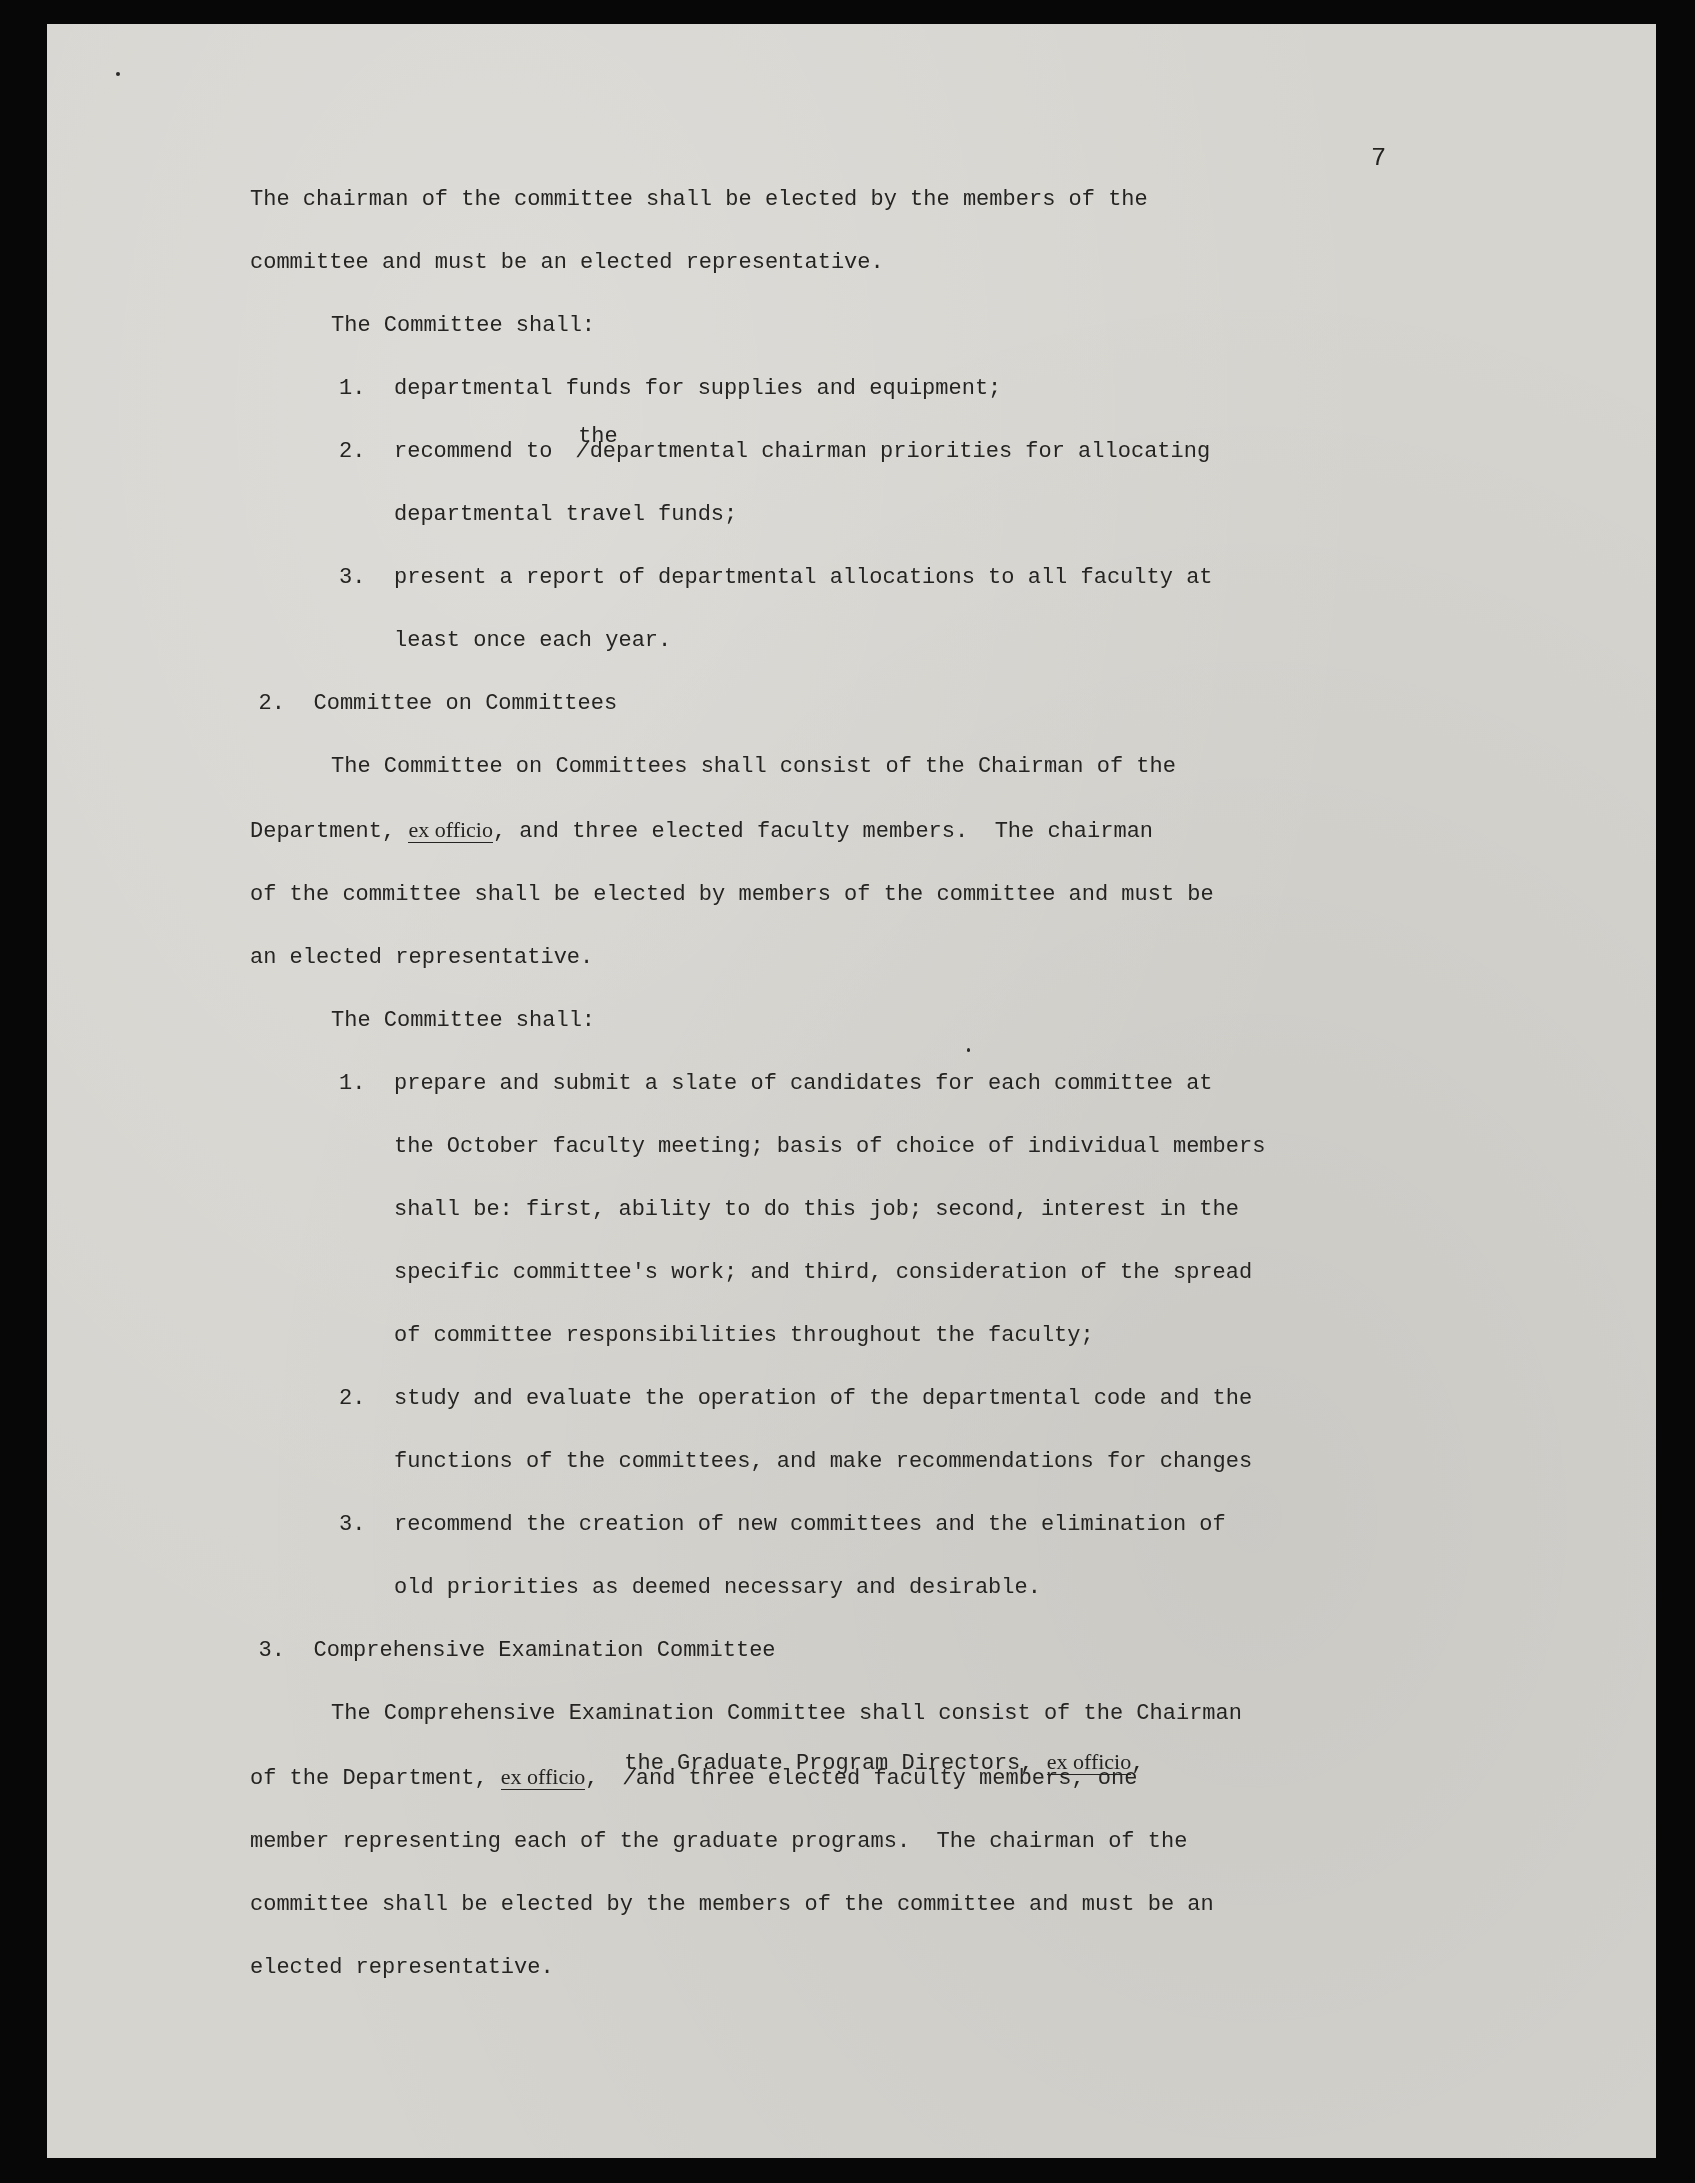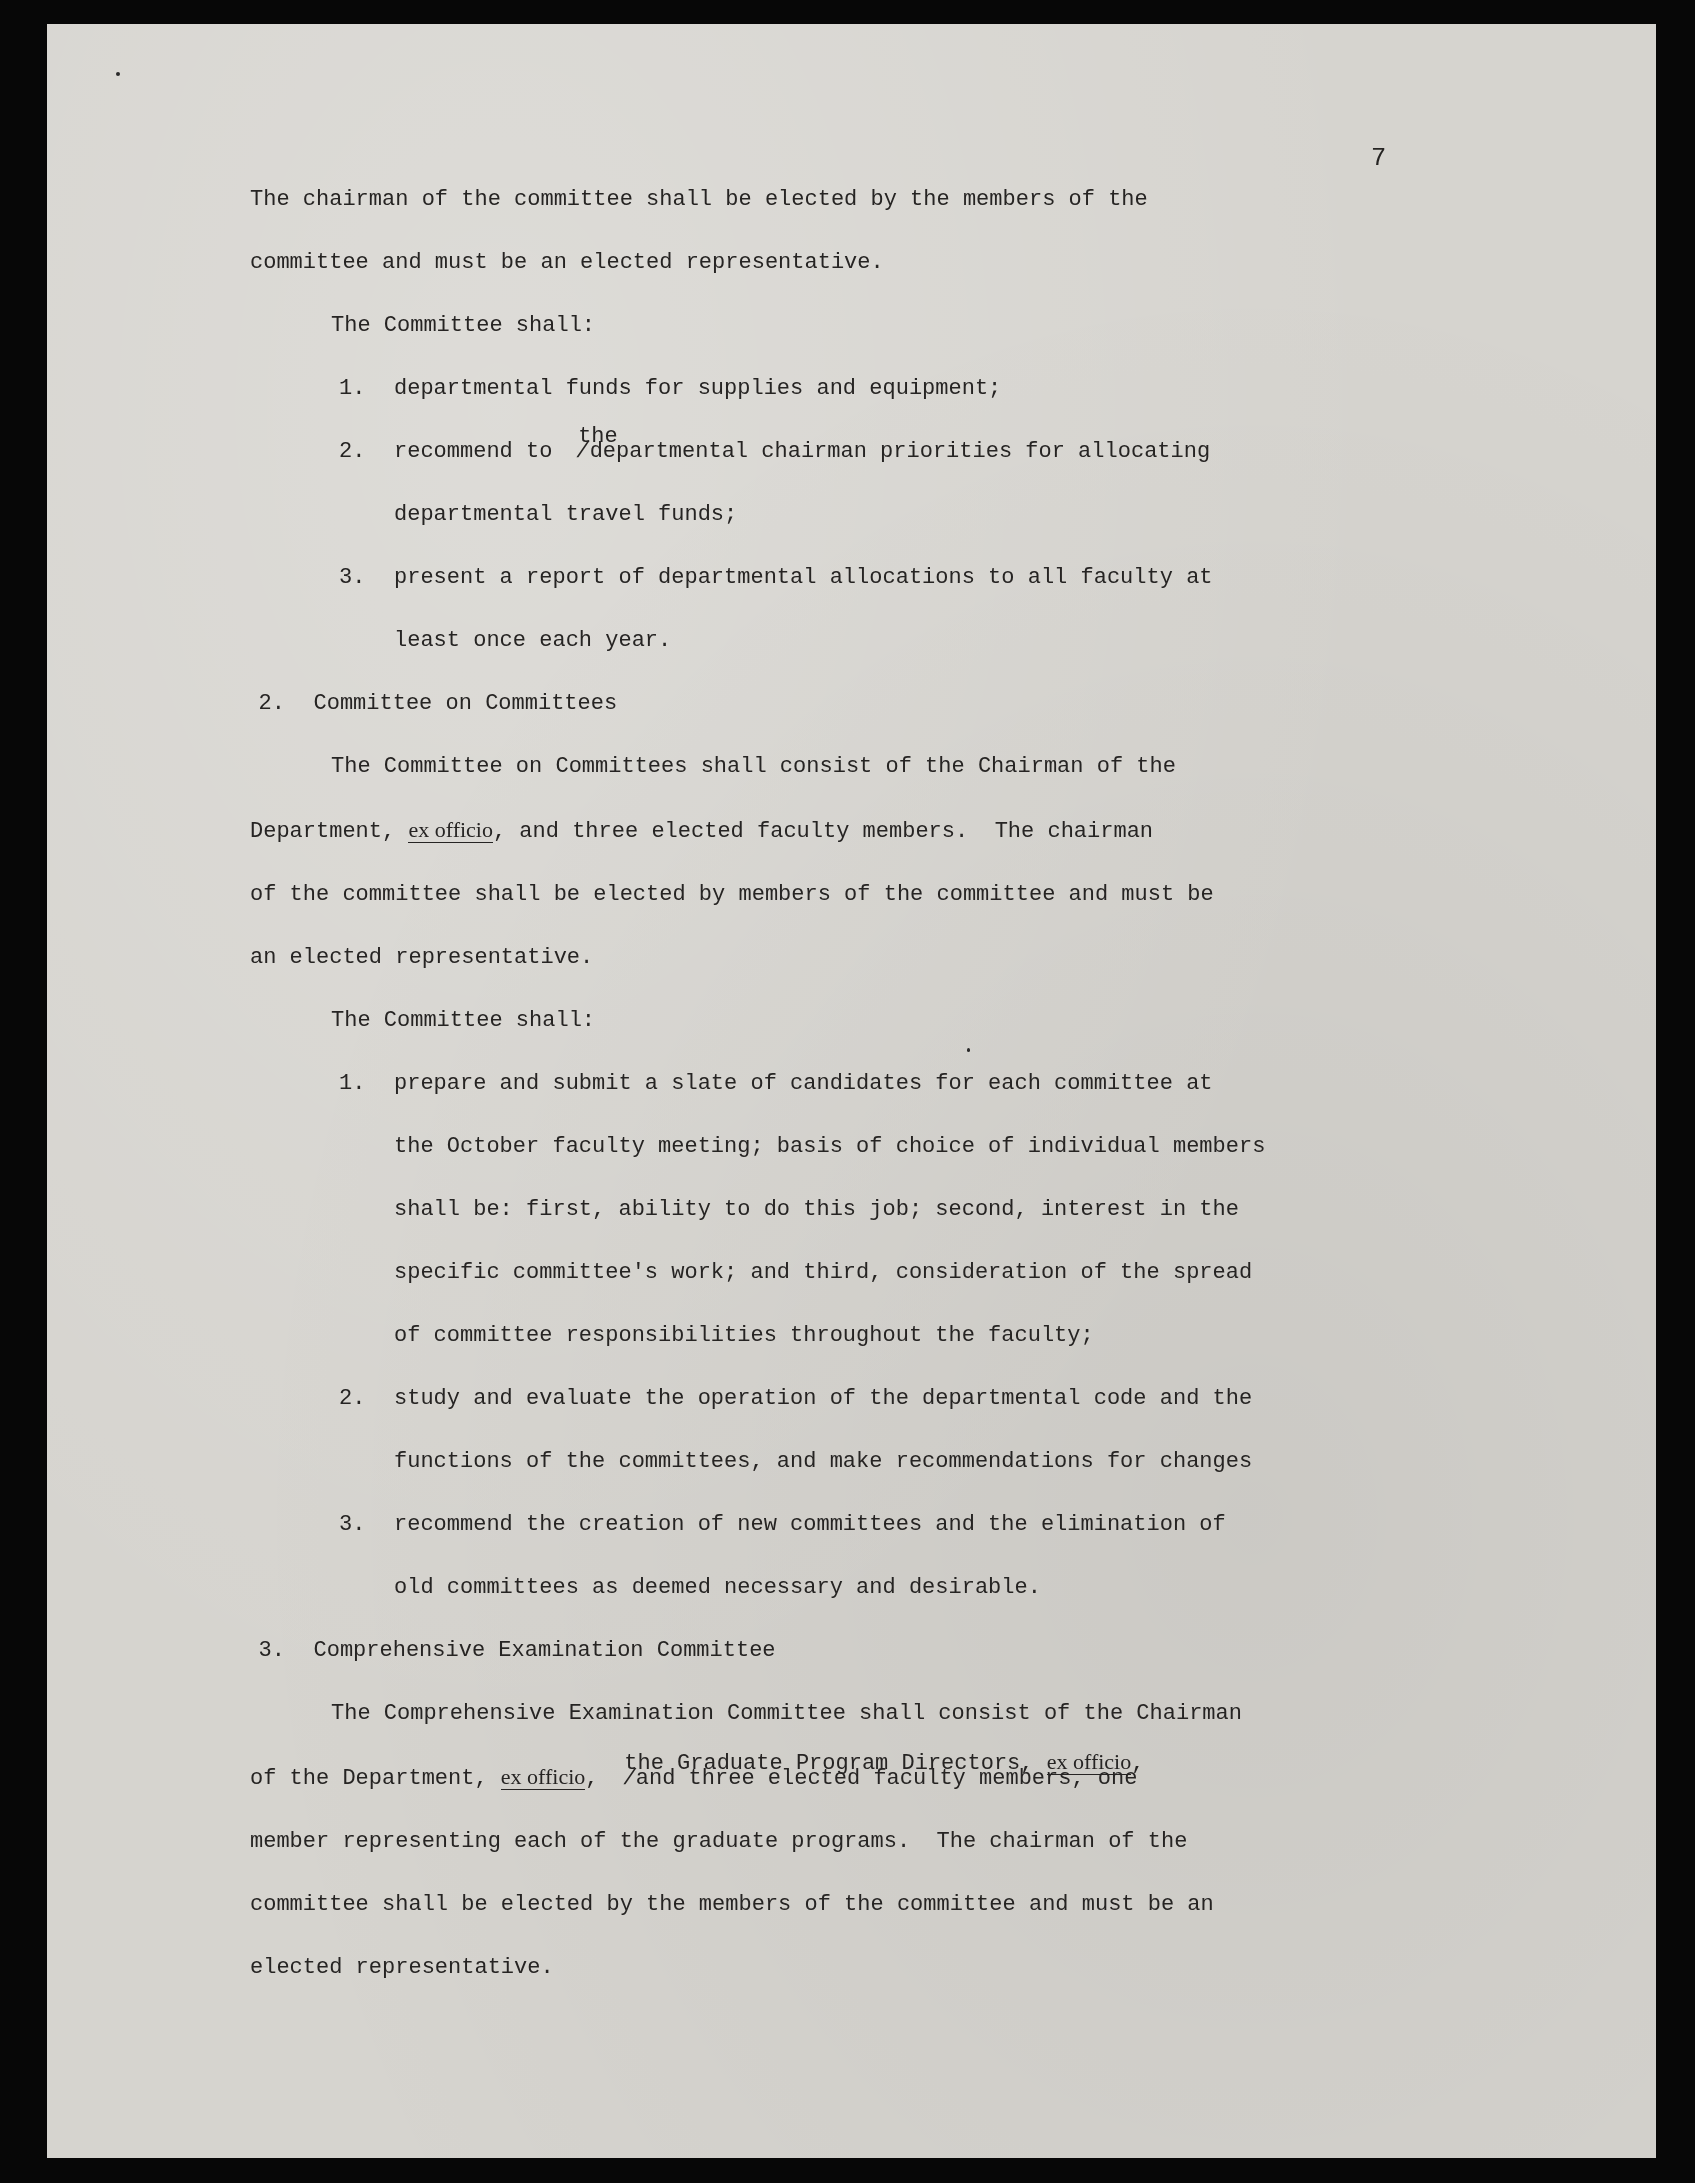--- a/index.html
+++ b/index.html
@@ -120,21 +120,21 @@
       <div class="litext">
         <div class="line">study and evaluate the operation of the departmental code and the</div>
         <div class="line">functions of the committees, and make recommendations for changes</div>
       </div>
     </div>
 
     <div class="li">
       <span class="num">3.</span>
       <div class="litext">
         <div class="line">recommend the creation of new committees and the elimination of</div>
-        <div class="line">old committees as deemed necessary and desirable.</div>
+        <div class="line">old priorities as deemed necessary and desirable.</div>
       </div>
     </div>
 
     <div class="heading">
       <span class="hnum">3.</span>
       <span>Comprehensive Examination Committee</span>
     </div>
 
     <div class="line ind">The Comprehensive Examination Committee shall consist of the Chairman</div>
     <div class="line"><span>of the Department, </span><span class="u">ex officio</span><span>,</span><span class="ins-wrap"><span class="ins-above"><span>the Graduate Program Directors, </span><span class="u">ex officio</span><span>,</span></span><span class="caret">/</span></span><span>and three elected faculty members, one</span></div>

